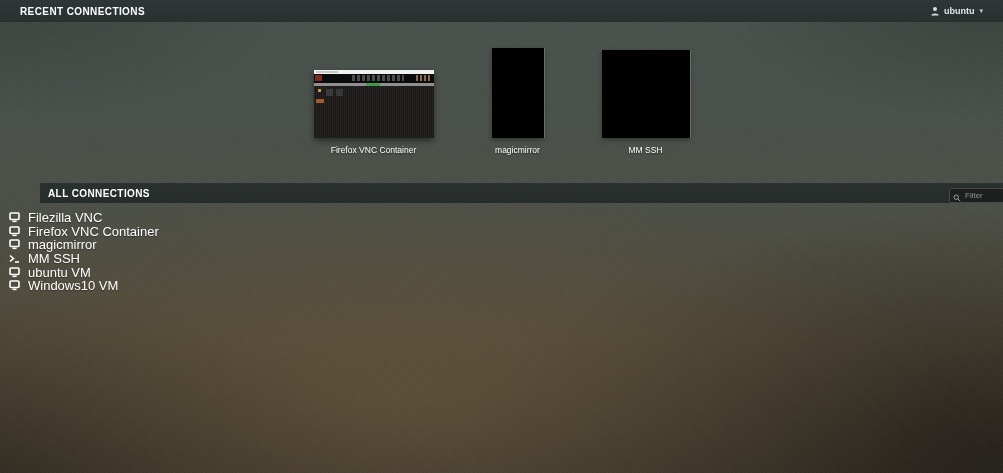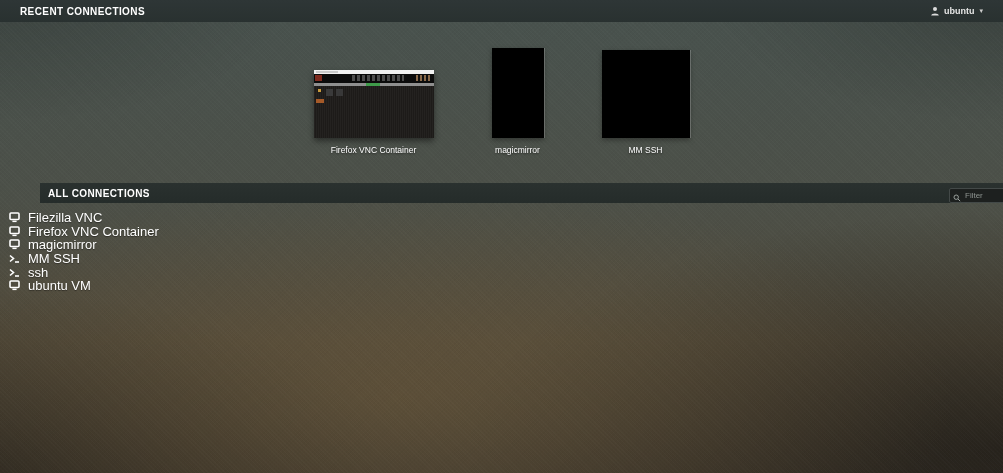--- a/index.html
+++ b/index.html
@@ -192,34 +192,34 @@
   <div class="conn-row">
     <span class="conn-icon">
         <svg width="11" height="11" viewBox="0 0 11 11">
           <polyline points="1,2.5 4.5,5.5 1,8.5" fill="none" stroke="#fff" stroke-width="1.6"></polyline>
           <line x1="6" y1="9" x2="10" y2="9" stroke="#fff" stroke-width="1.6"></line>
         </svg>
       </span>
     <span class="conn-label">MM SSH</span>
   </div>
 
-  <div class="conn-row">
-    <span class="conn-icon">
-        <svg width="11" height="11" viewBox="0 0 11 11">
-          <polyline points="1,2.5 4.5,5.5 1,8.5" fill="none" stroke="#fff" stroke-width="1.6"></polyline>
-          <line x1="6" y1="9" x2="10" y2="9" stroke="#fff" stroke-width="1.6"></line>
-        </svg>
-      </span>
-    <span class="conn-label">ssh</span>
-  </div>
 
   <div class="conn-row">
     <span class="conn-icon">
         <svg width="11" height="11" viewBox="0 0 11 11">
           <rect x="1" y="1" width="9" height="6.5" rx="1" fill="none" stroke="#fff" stroke-width="1.6"></rect>
           <rect x="3.4" y="8.6" width="4.2" height="1.5" fill="#fff"></rect>
         </svg>
       </span>
     <span class="conn-label">ubuntu VM</span>
   </div>
 
+  <div class="conn-row">
+    <span class="conn-icon">
+        <svg width="11" height="11" viewBox="0 0 11 11">
+          <rect x="1" y="1" width="9" height="6.5" rx="1" fill="none" stroke="#fff" stroke-width="1.6"></rect>
+          <rect x="3.4" y="8.6" width="4.2" height="1.5" fill="#fff"></rect>
+        </svg>
+      </span>
+    <span class="conn-label">Windows10 VM</span>
+  </div>
 
 </div>
 
 </body></html>

